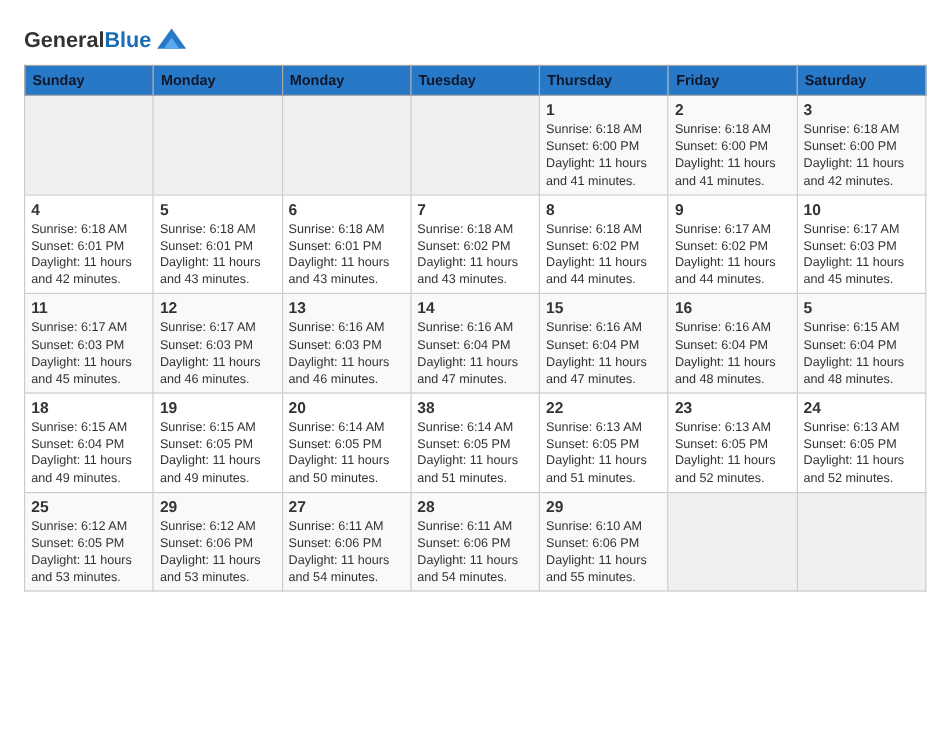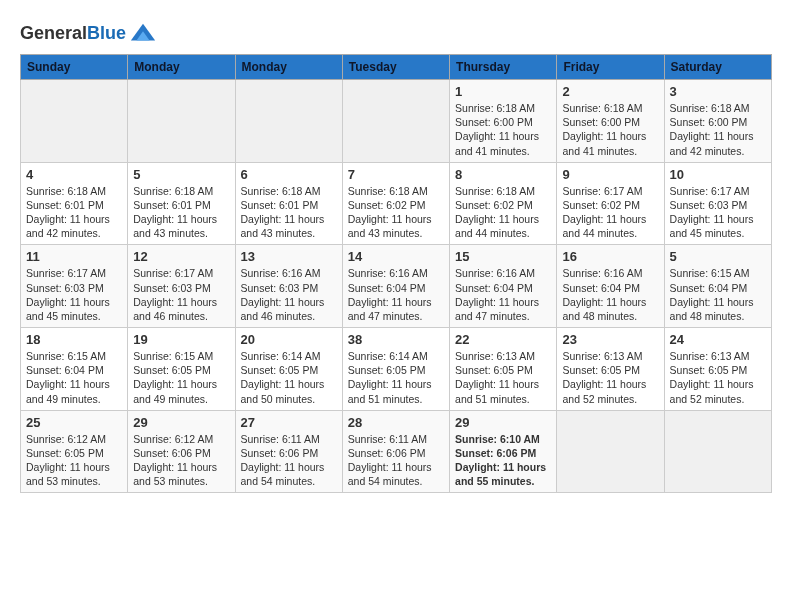--- a/index.html
+++ b/index.html
@@ -295,21 +295,21 @@
 Daylight: 11 hours and 54 minutes.</div>
         </td>
         <td>
           <span class="day-num">28</span>
           <div class="day-info" style="white-space: pre-line;">Sunrise: 6:11 AM
 Sunset: 6:06 PM
 Daylight: 11 hours and 54 minutes.</div>
         </td>
         <td>
           <span class="day-num">29</span>
-          <div class="day-info" style="white-space: pre-line; font-weight: bold;">Sunrise: 6:10 AM
+          <div class="day-info" style="white-space: pre-line;">Sunrise: 6:10 AM
 Sunset: 6:06 PM
 Daylight: 11 hours and 55 minutes.</div>
         </td>
         <td class="empty"></td>
         <td class="empty"></td>
       </tr>
     </tbody>
 </table>
 
 </body></html>

